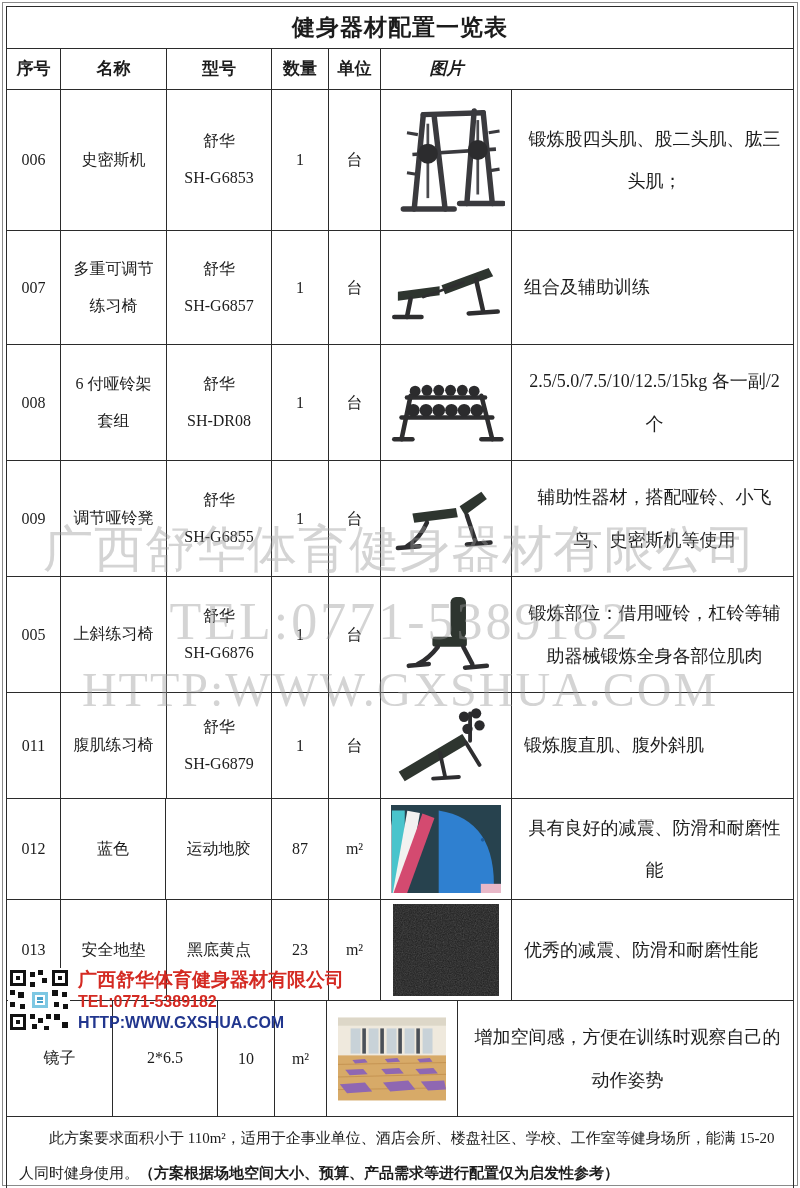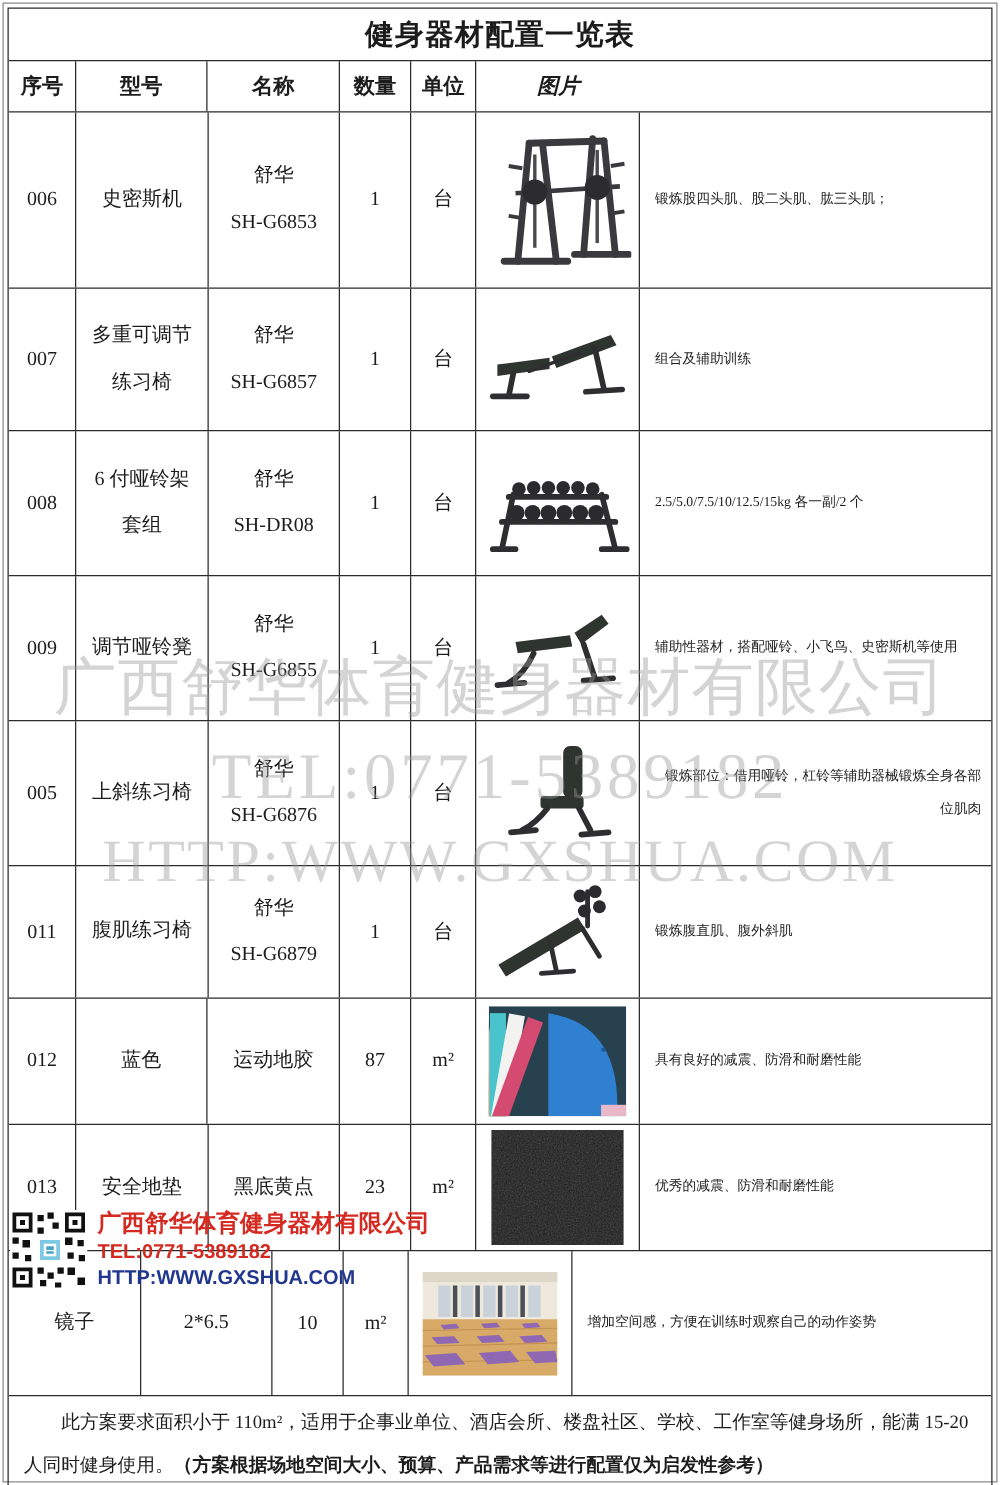--- a/index.html
+++ b/index.html
@@ -13,22 +13,22 @@
   .row:last-of-type{border-bottom:none;}
   .cell{box-sizing:border-box;border-right:1px solid #2b2b2b;display:flex;flex-direction:column;
         align-items:center;justify-content:center;text-align:center;font-size:16px;line-height:1.5;}
   .cell:last-child{border-right:none;}
   .c-no{width:54px;}
   .c-name{width:106px;padding:0 9px;line-height:2.3;}
   .c-model{width:105px;padding:0 6px;line-height:2.3;}
   .c-qty{width:57px;}
   .c-unit{width:52px;}
   .c-img{width:131px;font-style:italic;}
-  .c-remark{flex:1;align-items:flex-start;justify-content:center;text-align:right;
-            padding:0 8px 0 12px;font-size:11px;line-height:2.35;}
+  .c-remark{flex:1;align-items:flex-start;justify-content:center;text-align:center;
+            padding:0 8px 0 12px;font-size:18px;line-height:2.35;}
   .model-line:empty{display:none;}
   .hdr .cell{font-weight:bold;font-size:17px;}
   .hdr{height:40px;}
   .footer-row{box-sizing:border-box;padding:2px 10px 2px 12px;font-size:15px;line-height:2.35;}
   .footer-row p{margin:2px 0;text-indent:2em;}
   .footer-bold{font-weight:bold;}
   
   .wm{position:absolute;left:0;width:800px;text-align:center;white-space:nowrap;
       color:#9a9a9a;opacity:.42;pointer-events:none;z-index:5;
       font-family:"Liberation Serif","DejaVu Serif",serif;}
@@ -49,22 +49,22 @@
 
 <div class="page">
   <div class="page-border"></div>
 
   <div class="tbl">
 
     <div class="title-row">健身器材配置一览表</div>
 
     <div class="row hdr">
       <div class="cell c-no">序号</div>
+      <div class="cell c-name">名称</div>
       <div class="cell c-model">型号</div>
-      <div class="cell c-name">名称</div>
       <div class="cell c-qty">数量</div>
       <div class="cell c-unit">单位</div>
       <div class="cell c-img">图片</div>
     </div>
 
     <div class="row" style="height:140px">
       <div class="cell c-no">006</div>
       <div class="cell c-name">史密斯机</div>
       <div class="cell c-model">
         <div class="model-line">舒华</div>

